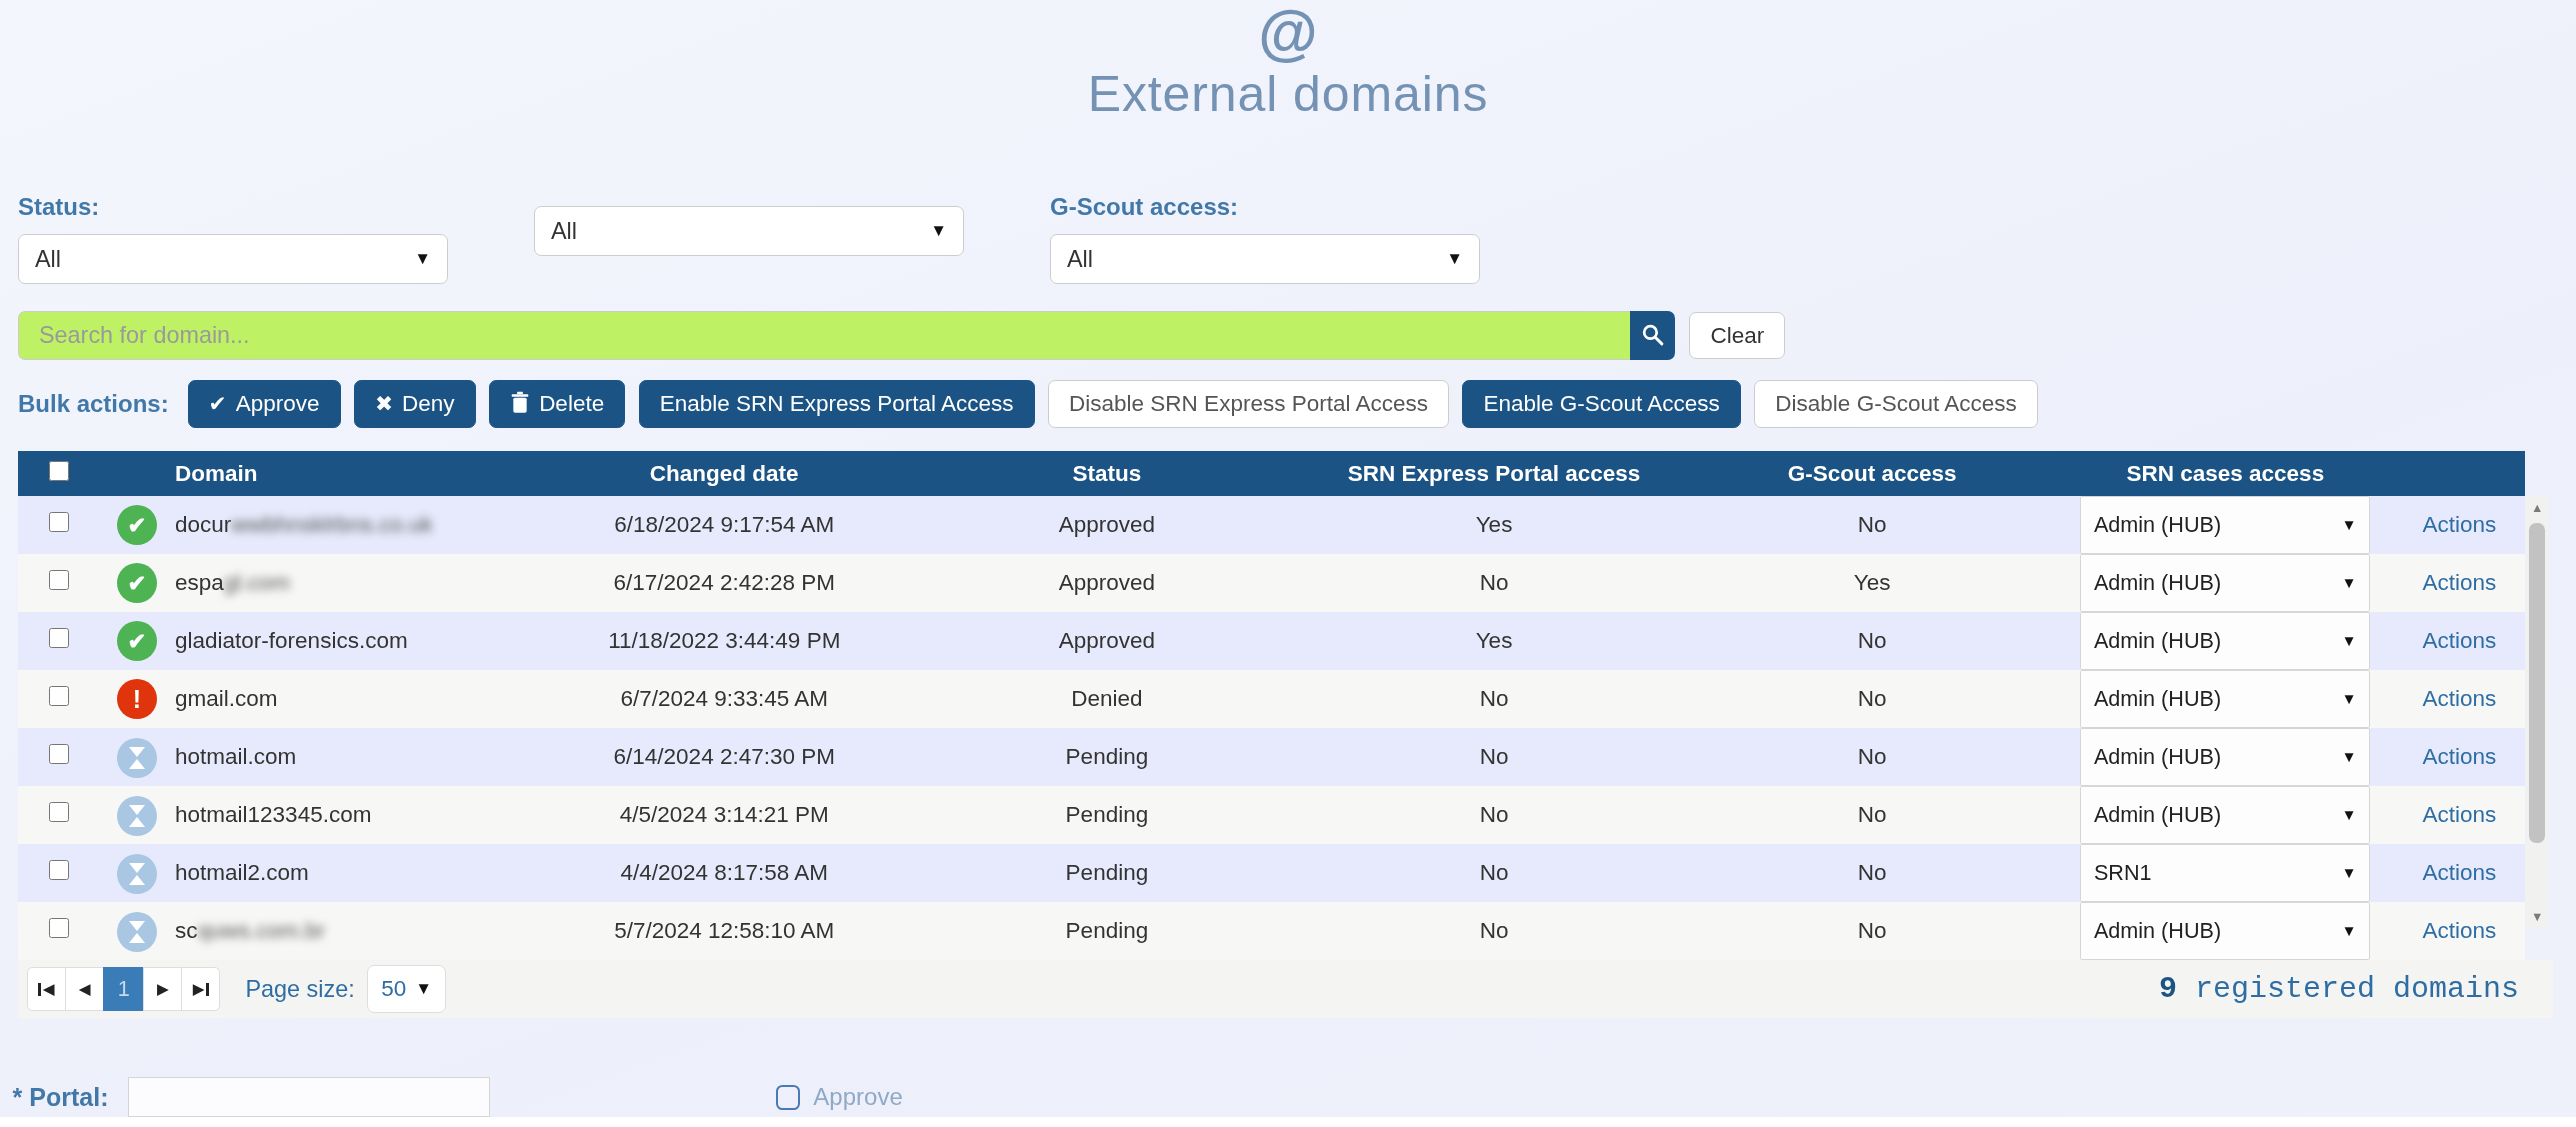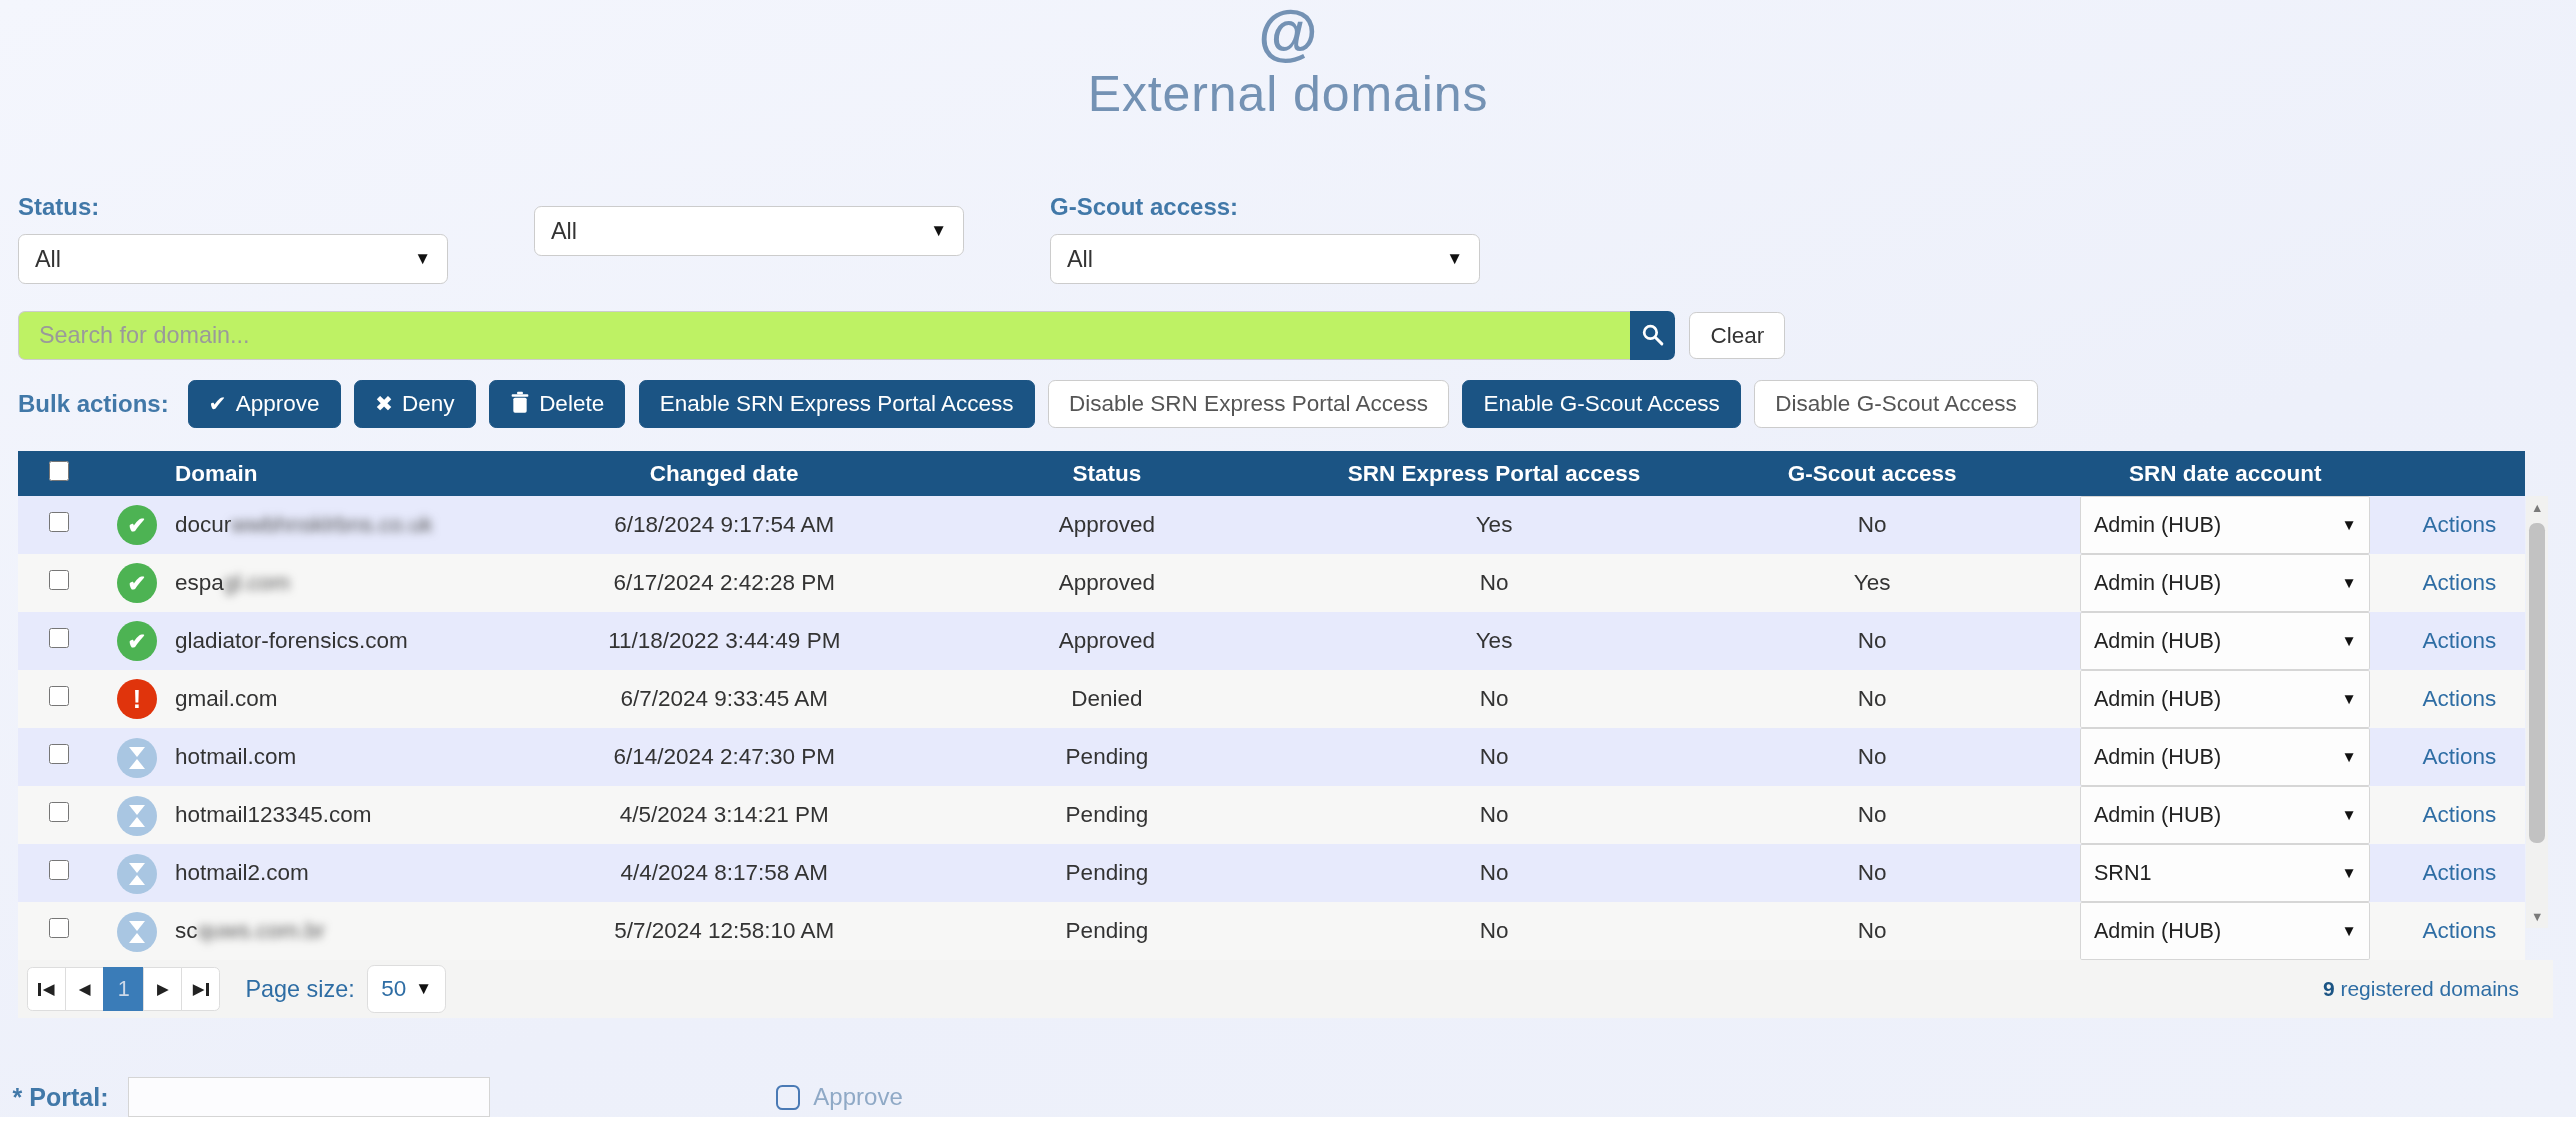--- a/index.html
+++ b/index.html
@@ -118,21 +118,21 @@
   .pg-btn:first-child { border-radius: 5.4px 0 0 5.4px; margin-left: 0; }
   .pg-btn.last { border-radius: 0 5.4px 5.4px 0; }
   .pg-btn .bar { width: 2.7px; height: 13.5px; background: #222; display: inline-block; }
   .pg-btn.active { background: #3a7cb8; border-color: #3a7cb8; color: #cdd9e8; font-size: 21.6px; width: 41px; }
   .page-size-label { color: #2e6da4; font-size: 23.4px; margin: 0 12.6px 0 25px; }
   .page-size-box {
     width: 79px; height: 48px; background: #fff; border: 0.9px solid #ddd; border-radius: 7.2px;
     display: inline-flex; align-items: center; justify-content: center; gap: 9px;
     font-size: 22.5px; color: #2e6da4; cursor: pointer;
   }
-  .pager-summary { margin-left: auto; font-size: 21px; color: #2e6da4; }
+  .pager-summary { margin-left: auto; font-size: 30px; color: #2e6da4; font-family: Liberation Mono, monospace; }
   .pager-summary b { color: #1b5484; font-weight: 700; }
 
   
   .form-row { display: flex; align-items: center; margin: 59px 0 0 12.6px; }
   .req-label { color: #4178a8; font-weight: 700; font-size: 25px; }
   .domain-input {
     width: 362px; height: 40px; margin-left: 20px; border: 0.9px solid #d5d5d5; background: #fcfcfe;
     font-size: 21.6px; padding: 0 12.6px; color: #333; outline: none;
   }
   .approve-group { display: flex; align-items: center; margin-left: 286px; }
@@ -236,21 +236,21 @@
       </colgroup>
       <thead>
         <tr>
           <th><input type="checkbox" class="grid-cb" style=""></th>
           <th></th>
           <th class="left">Domain</th>
           <th>Changed date</th>
           <th>Status</th>
           <th>SRN Express Portal access</th>
           <th>G-Scout access</th>
-          <th>SRN date account</th>
+          <th>SRN cases access</th>
           <th></th>
         </tr>
       </thead>
       <tbody>
           <tr class="odd">
     <td><input type="checkbox" class="grid-cb" style=""></td>
     <td><span class="status-icon ok">✔</span></td>
     <td class="domain-cell"><span class="dom-vis">docur</span><span class="dom-blur">wwbhnsklrbns.co.uk</span></td>
     <td class="cell-changed">6/18/2024 9:17:54 AM</td>
     <td class="cell-status">Approved</td>

